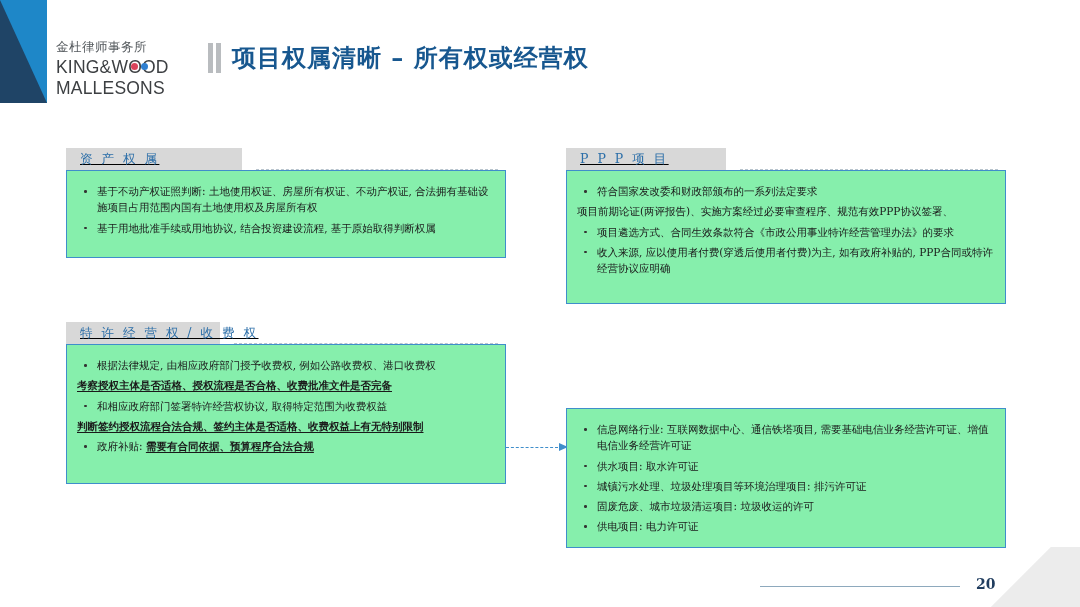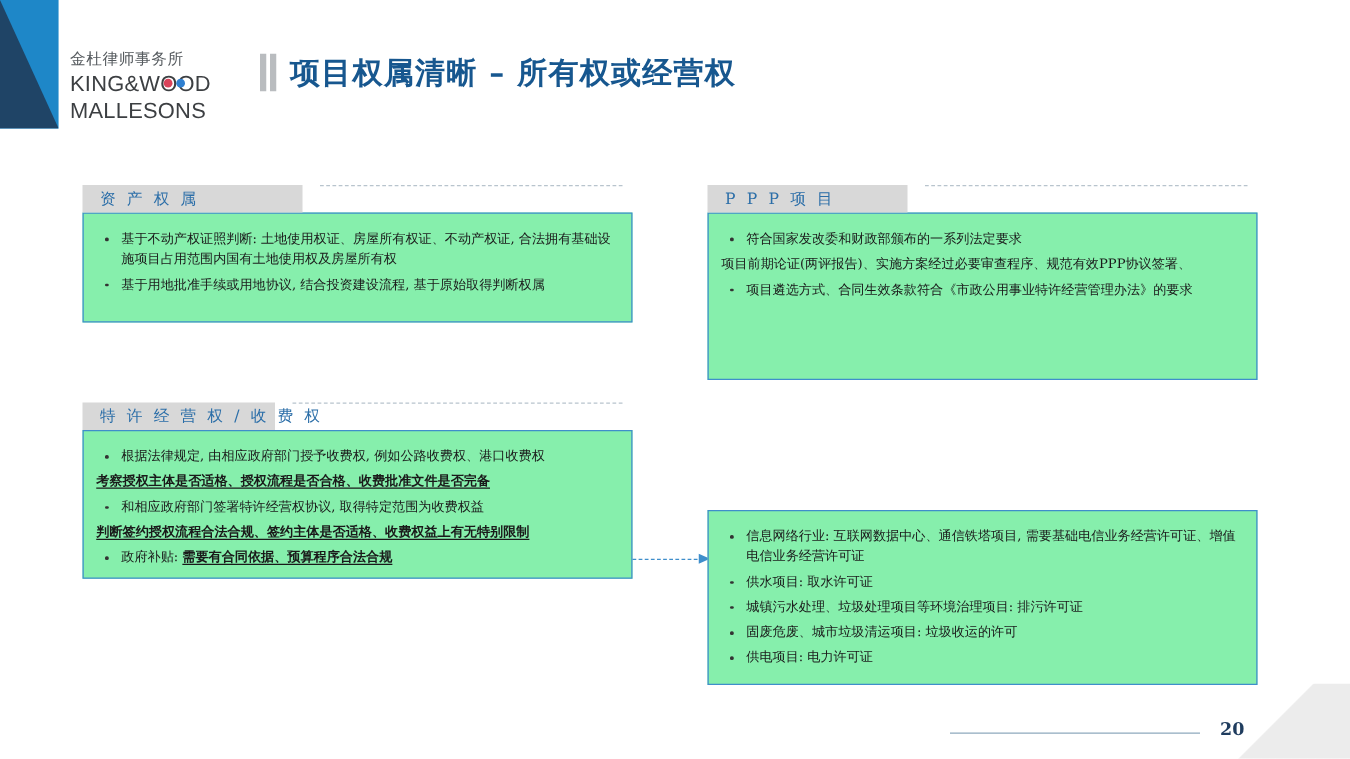--- a/index.html
+++ b/index.html
@@ -90,22 +90,23 @@
     font-weight: bold;
     color: #17578f;
     letter-spacing: 1px;
     white-space: nowrap;
   }
 
   
   .panel { position: absolute; }
   .panel-header {
     display: flex;
-    align-items: flex-start;
+    align-items: flex-end;
     height: 22px;
+    text-decoration: underline;
   }
   .panel-tab {
     background: #d8d8d8;
     height: 22px;
     display: flex;
     align-items: center;
     padding: 0 16px 0 14px;
     box-sizing: border-box;
   }
   .panel-tab-label {
@@ -165,21 +166,21 @@
   #panel-asset     { left: 66px;  top: 148px; width: 440px; }
   #panel-asset .panel-tab { width: 176px; }
   #panel-asset .panel-body { height: 88px; }
 
   #panel-ppp       { left: 566px; top: 148px; width: 440px; }
   #panel-ppp .panel-tab { width: 160px; }
   #panel-ppp .panel-body { height: 134px; }
 
   #panel-franchise { left: 66px;  top: 322px; width: 440px; }
   #panel-franchise .panel-tab { width: 154px; }
-  #panel-franchise .panel-body { height: 119px; }
+  #panel-franchise .panel-body { height: 140px; }
 
   #panel-license   { left: 566px; top: 372px; width: 440px; margin-top: 36px; }
   #panel-license .panel-body { height: 140px; }
 
   
   .connector {
     position: absolute;
     left: 506px; top: 443px;
     width: 62px; height: 9px;
   }
@@ -262,20 +263,21 @@
     <div class="panel-tab">
       <span class="panel-tab-label">P P P 项 目</span>
     </div>
     <div class="panel-dots"></div>
   </div>
   <div class="panel-body">
     <ul class="bullet-list">
       <li>符合国家发改委和财政部颁布的一系列法定要求</li>
       <li class="nobullet">项目前期论证(两评报告)、实施方案经过必要审查程序、规范有效PPP协议签署、</li>
       <li>项目遴选方式、合同生效条款符合《市政公用事业特许经营管理办法》的要求</li>
+      <li>收入来源, 应以使用者付费(穿透后使用者付费)为主, 如有政府补贴的, PPP合同或特许经营协议应明确</li>
     </ul>
   </div>
 </div>
 
 <div class="panel" id="panel-franchise">
   <div class="panel-header">
     <div class="panel-tab">
       <span class="panel-tab-label">特 许 经 营 权 / 收 费 权</span>
     </div>
     <div class="panel-dots"></div>

